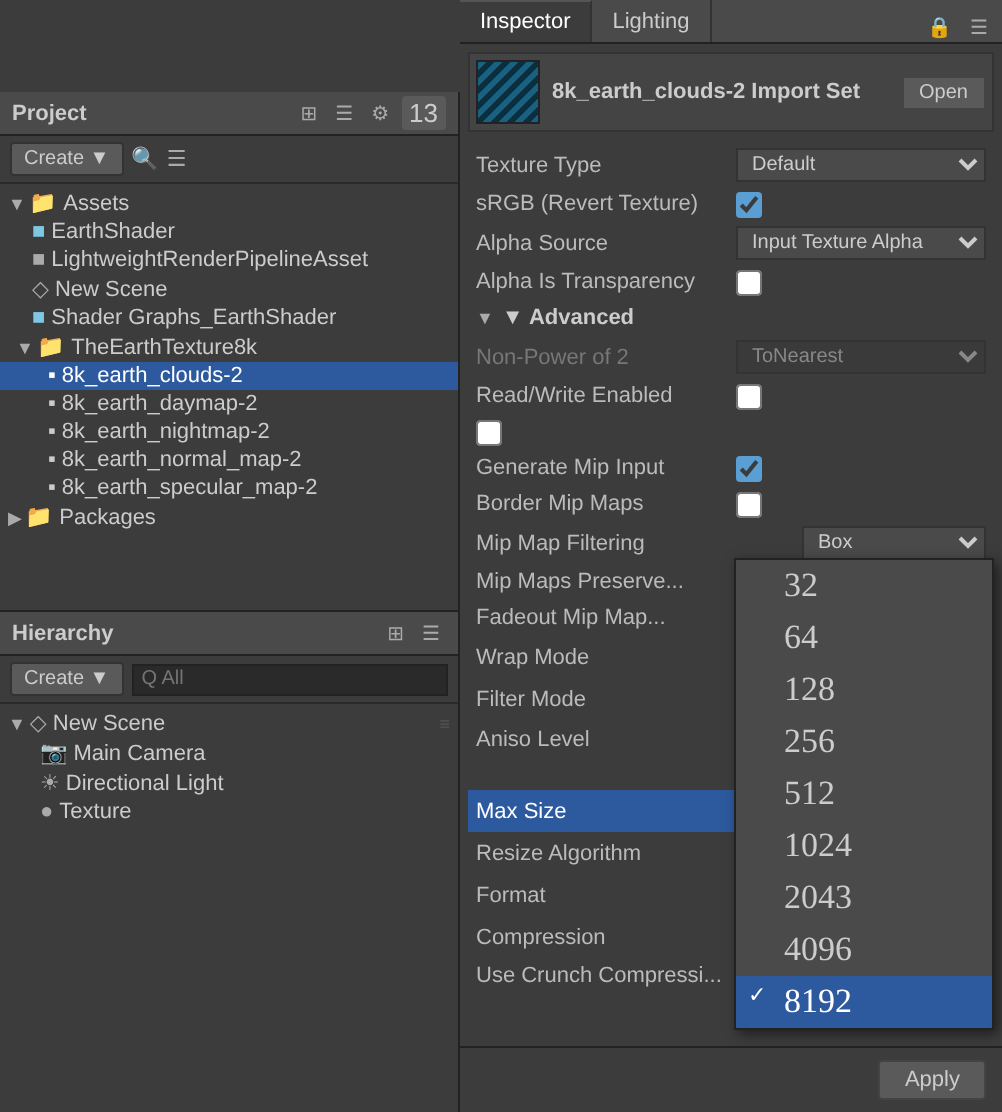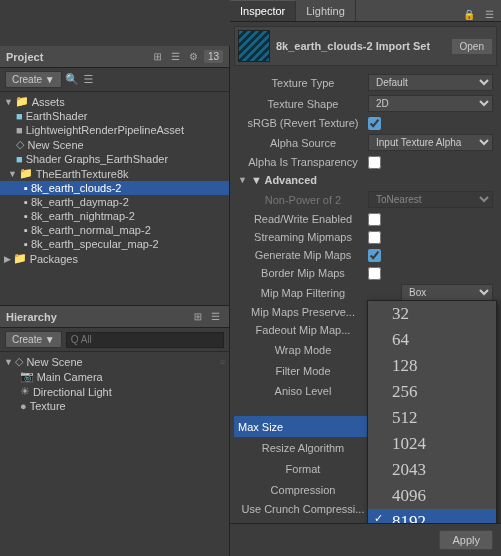--- a/index.html
+++ b/index.html
@@ -218,21 +218,20 @@
       align-items: center;
       padding: 2px 4px;
       min-height: 18px;
     }
 
     .prop-label {
       color: #bbb;
       width: 130px;
       flex-shrink: 0;
       font-size: 11px;
-      text-align: center;
     }
 
     .prop-select {
       flex: 1;
       background: #4a4a4a;
       color: #ccc;
       border: 1px solid #333;
       font-size: 10px;
       padding: 1px 3px;
       height: 17px;
@@ -354,21 +353,21 @@
 
   <div class="left-panel">
 
     <div class="project-panel">
       <div class="panel-header">
         <span class="panel-title">Project</span>
         <div class="panel-header-icons">
           <button class="panel-icon-btn">⊞</button>
           <button class="panel-icon-btn">☰</button>
           <button class="panel-icon-btn">⚙</button>
-          <span style="background:#5a5a5a;color:#ccc;font-size:10px;padding:1px 4px;border-radius:2px;">13</span>
+          <span style="background:#5a5a5a;color:#ccc;font-size:13px;padding:1px 4px;border-radius:2px;">13</span>
         </div>
       </div>
       <div class="toolbar-row">
         <button class="create-btn">Create ▼</button>
         <span style="color:#aaa;font-size:11px;">🔍</span>
         <span style="color:#aaa;font-size:11px;">☰</span>
       </div>
       <div class="tree-area">
         <div class="tree-item">
           <span class="arrow">▼</span>
@@ -481,26 +480,20 @@
         <button class="open-btn">Open</button>
       </div>
 
       <div class="prop-row">
         <span class="prop-label">Texture Type</span>
         <select class="prop-select">
           <option>Default</option>
         </select>
       </div>
 
-      <div class="prop-row">
-        <span class="prop-label">Texture Shape</span>
-        <select class="prop-select">
-          <option>2D</option>
-        </select>
-      </div>
 
       <div class="prop-row">
         <span class="prop-label">sRGB (Revert Texture)</span>
         <input type="checkbox" class="prop-checkbox" checked="" style="">
       </div>
 
       <div class="prop-row">
         <span class="prop-label">Alpha Source</span>
         <select class="prop-select">
           <option>Input Texture Alpha</option>
@@ -523,26 +516,25 @@
           <option>ToNearest</option>
         </select>
       </div>
 
       <div class="prop-row">
         <span class="prop-label">Read/Write Enabled</span>
         <input type="checkbox" class="prop-checkbox" style="">
       </div>
 
       <div class="prop-row">
-        <span class="prop-label">Streaming Mipmaps</span>
         <input type="checkbox" class="prop-checkbox" style="">
       </div>
 
       <div class="prop-row">
-        <span class="prop-label">Generate Mip Maps</span>
+        <span class="prop-label">Generate Mip Input</span>
         <input type="checkbox" class="prop-checkbox" checked="" style="">
       </div>
 
       <div class="prop-row">
         <span class="prop-label">Border Mip Maps</span>
         <input type="checkbox" class="prop-checkbox" style="">
       </div>
 
       <div class="prop-row dropdown-container" style="position:relative;gap:33px;">
         <span class="prop-label">Mip Map Filtering</span>

